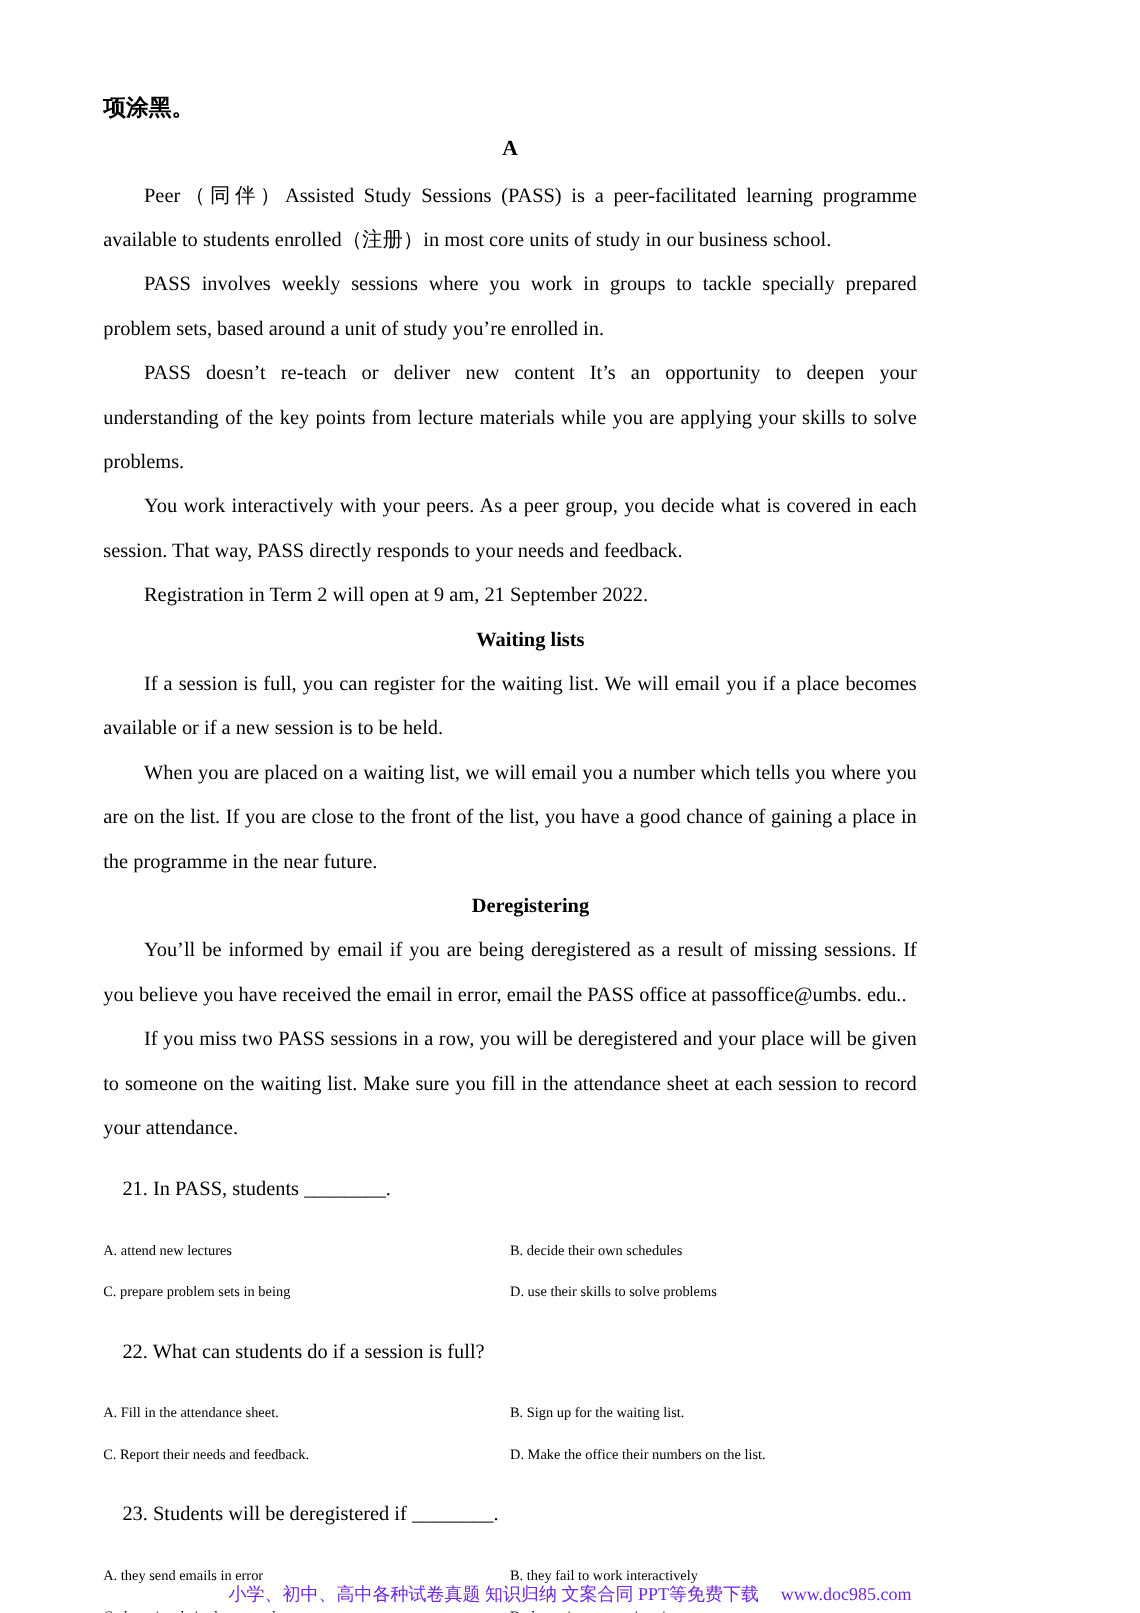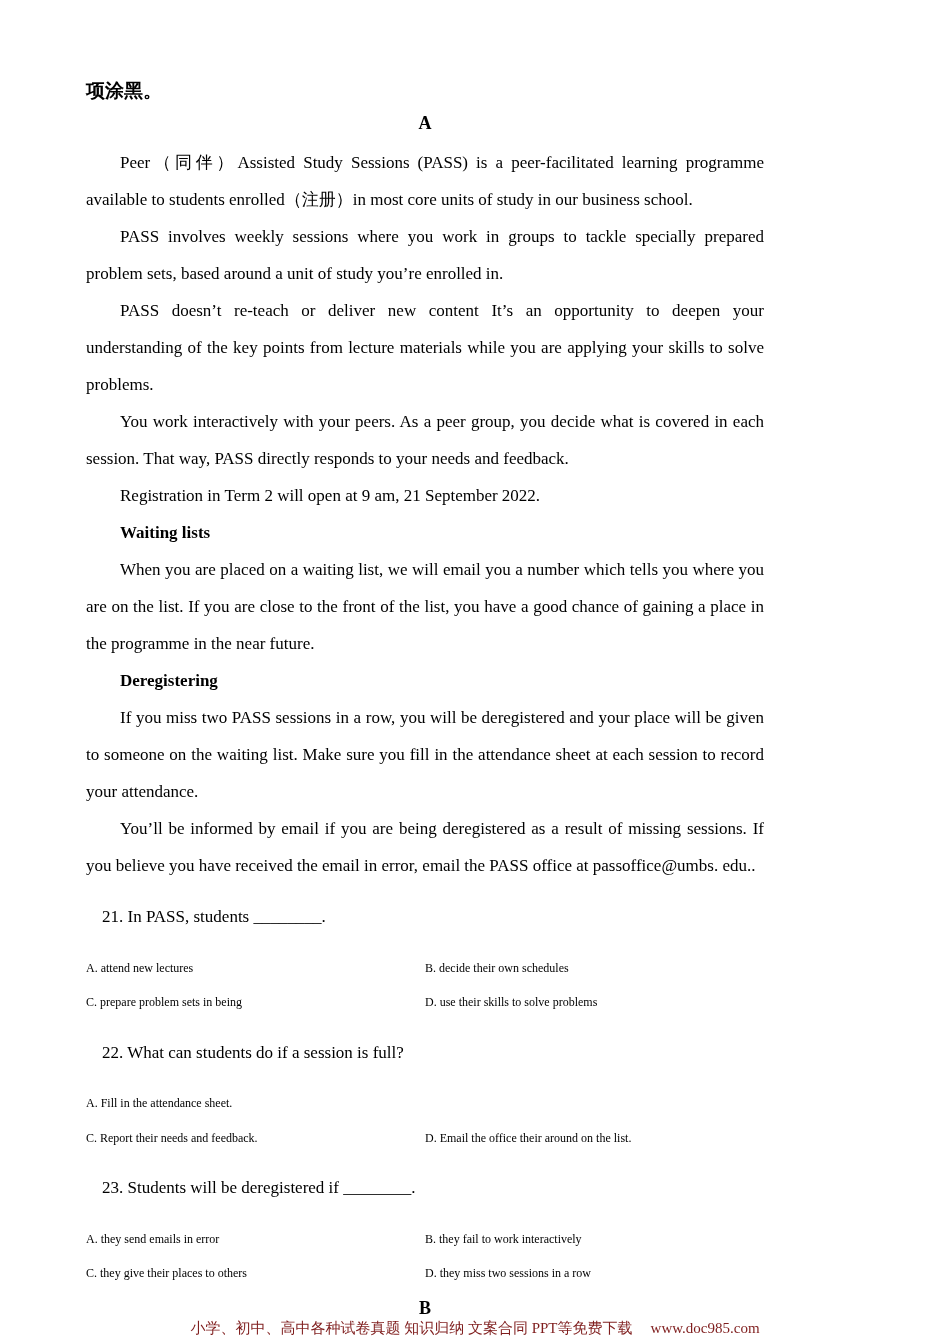--- a/index.html
+++ b/index.html
@@ -36,83 +36,85 @@
     line-height: 37px;
     text-indent: 34px;
     text-align: justify;
   }
   .subheading {
     margin: 0;
     font-size: 17px;
     line-height: 37px;
     text-indent: 34px;
     font-weight: bold;
-    text-align: left;
+    text-align: center;
   }
   .questions { margin-top: 2px; }
   .q-line {
     margin: 16px;
     font-size: 17px;
     line-height: 34.5px;
   }
   .opt-row {
     display: flex;
     font-size: 12px;
     line-height: 34.5px;
   }
   .opt { width: 50%; }
   .footer {
     position: absolute;
     left: 0; bottom: 6px;
     width: 950px;
     text-align: center;
     font-size: 15px;
-    color: #7f1d1d;
+    color: #6d28d9;
   }
   .footer .footer-part { margin: 0 9px; }
 </style>
 </head>
 <body>
 
 <div class="page">
 
   <p class="instruction">项涂黑。</p>
 
   <p class="section-label">A</p>
 
   <p class="para">Peer（同伴）Assisted Study Sessions (PASS) is a peer-facilitated learning programme available to students enrolled（注册）in most core units of study in our business school.</p>
   <p class="para">PASS involves weekly sessions where you work in groups to tackle specially prepared problem sets, based around a unit of study you’re enrolled in.</p>
   <p class="para">PASS doesn’t re-teach or deliver new content  It’s an opportunity to deepen your understanding of the key points from lecture materials while you are applying your skills to solve problems.</p>
   <p class="para">You work interactively with your peers. As a peer group, you decide what is covered in each session. That way, PASS directly responds to your needs and feedback.</p>
   <p class="para">Registration in Term 2 will open at 9 am, 21 September 2022.</p>
   <p class="subheading">Waiting lists</p>
+  <p class="para">If a session is full, you can register for the waiting list. We will email you if a place becomes available or if a new session is to be held.</p>
   <p class="para">When you are placed on a waiting list, we will email you a number which tells you where you are on the list. If you are close to the front of the list, you have a good chance of gaining a place in the programme in the near future.</p>
   <p class="subheading">Deregistering</p>
+  <p class="para">You’ll be informed by email if you are being deregistered as a result of missing sessions. If you believe you have received the email in error, email the PASS office at  passoffice@umbs. edu..</p>
   <p class="para">If you miss two PASS sessions in a row, you will be deregistered and your place will be given to someone on the waiting list. Make sure you fill in the attendance sheet at each session to record your attendance.</p>
-  <p class="para">You’ll be informed by email if you are being deregistered as a result of missing sessions. If you believe you have received the email in error, email the PASS office at  passoffice@umbs. edu..</p>
 
   <div class="questions">
 
     <p class="q-line">21. In PASS, students ________.</p>
     <div class="opt-row">
       <span class="opt">A. attend new lectures</span>
       <span class="opt">B. decide their own schedules</span>
     </div>
     <div class="opt-row">
       <span class="opt">C. prepare problem sets in being</span>
       <span class="opt">D. use their skills to solve problems</span>
     </div>
 
     <p class="q-line">22. What can students do if a session is full?</p>
     <div class="opt-row">
       <span class="opt">A. Fill in the attendance sheet.</span>
+      <span class="opt">B. Sign up for the waiting list.</span>
     </div>
     <div class="opt-row">
       <span class="opt">C. Report their needs and feedback.</span>
-      <span class="opt">D. Email the office their around on the list.</span>
+      <span class="opt">D. Make the office their numbers on the list.</span>
     </div>
 
     <p class="q-line">23. Students will be deregistered if ________.</p>
     <div class="opt-row">
       <span class="opt">A. they send emails in error</span>
       <span class="opt">B. they fail to work interactively</span>
     </div>
     <div class="opt-row">
       <span class="opt">C. they give their places to others</span>
       <span class="opt">D. they miss two sessions in a row</span>

